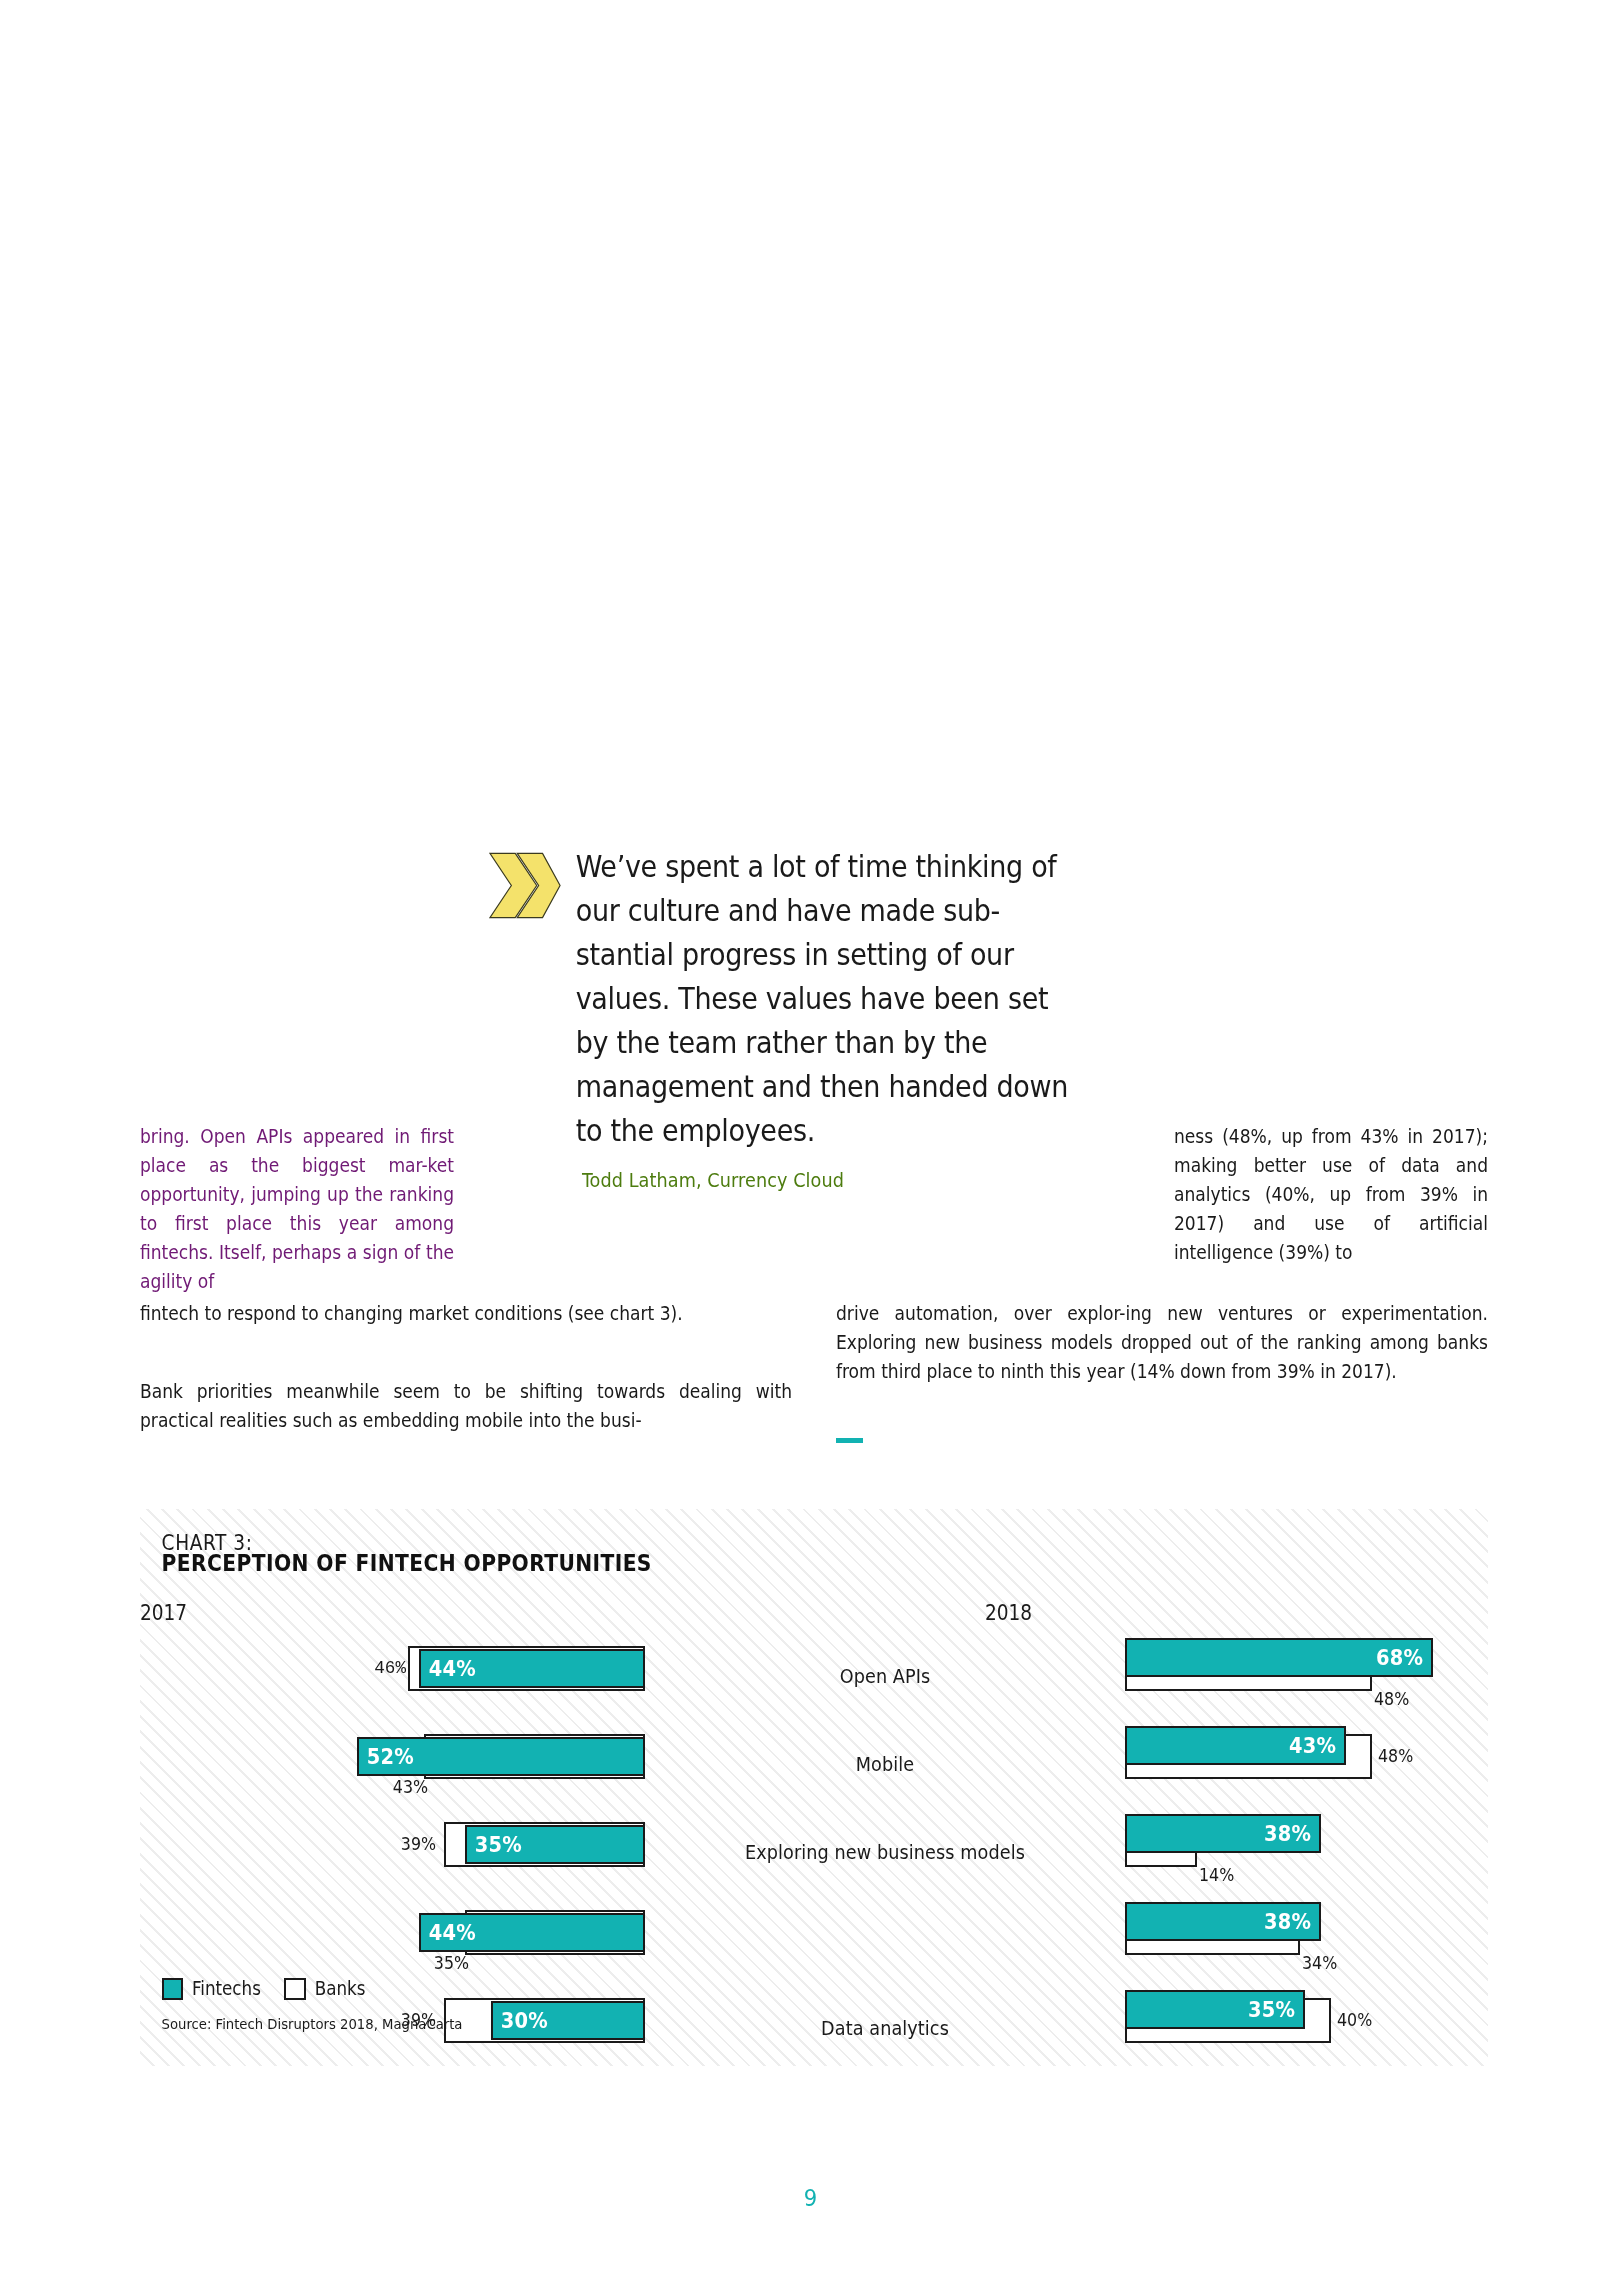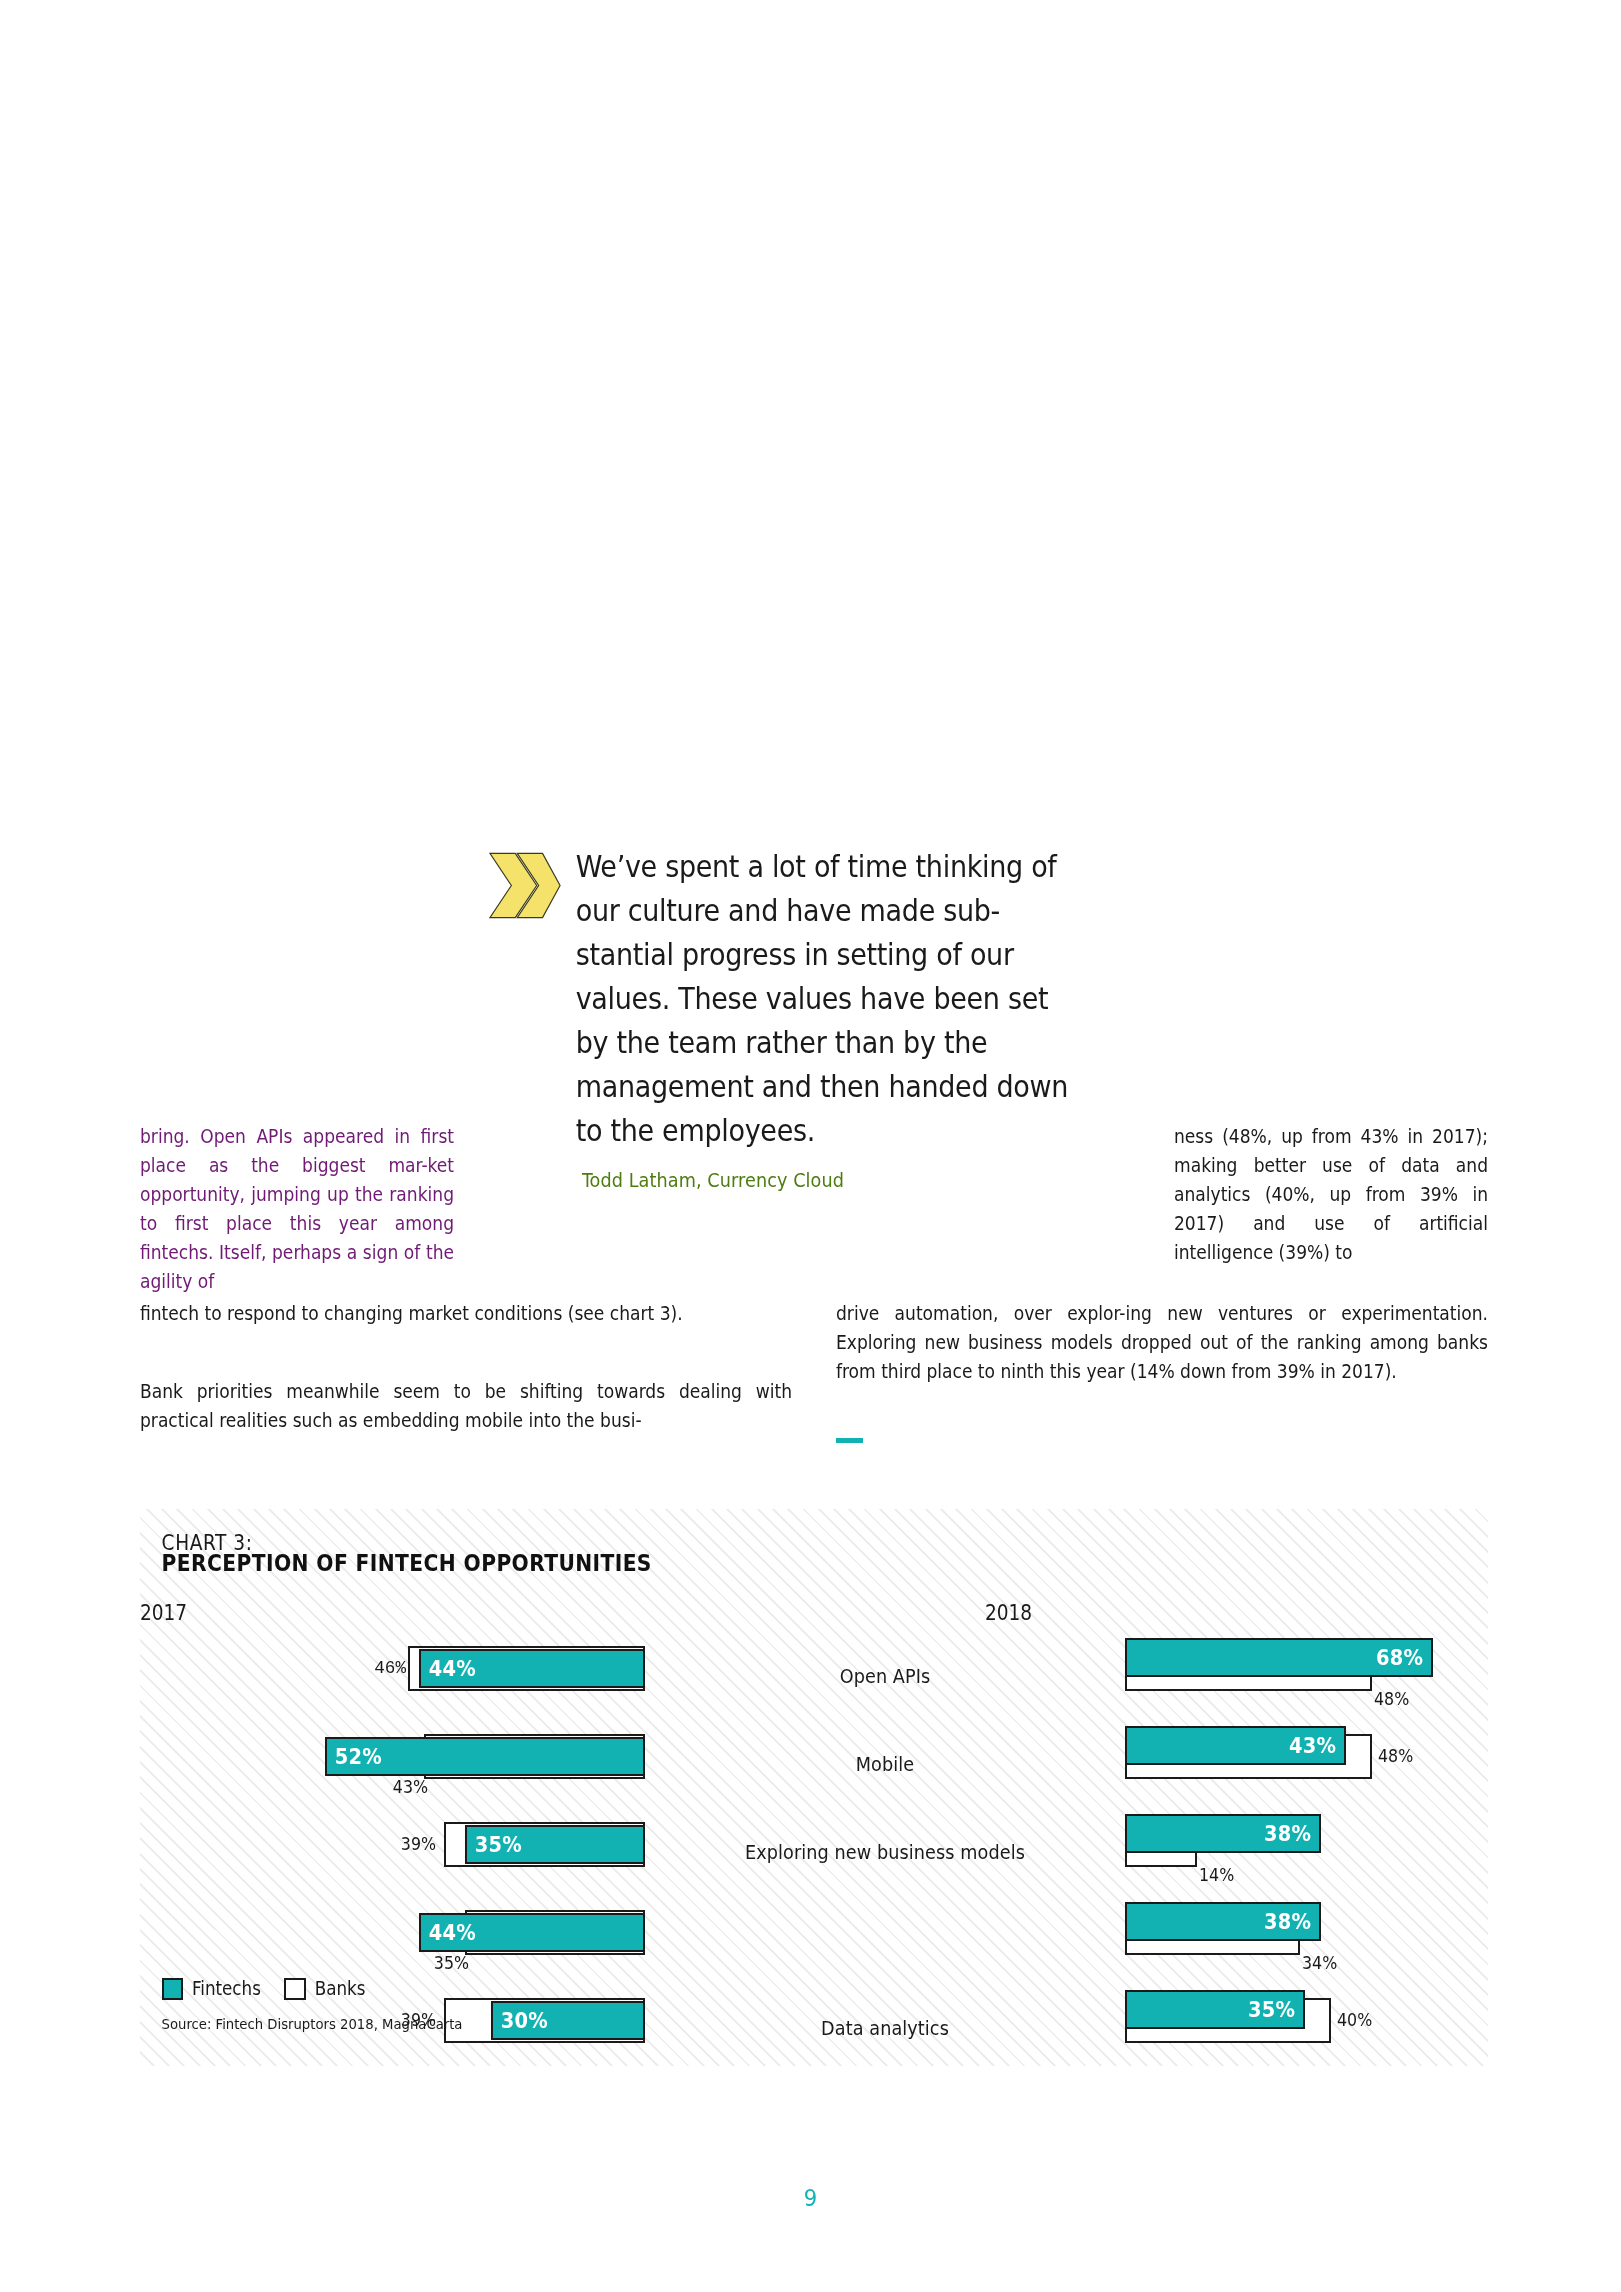--- a/index.html
+++ b/index.html
@@ -284,21 +284,21 @@
           <div class="bar-bank-r" style="width: 247px;"></div>
           <div class="bar-fin-r" style="width: 308px;">
             <span class="lbl-fin-r">68%</span>
           </div>
           <span class="lbl-bank-r" style="left: 249px; top: 57px;">48%</span>
         </div>
       </div>
       <div class="chart-row">
         <div class="half-left">
           <div class="bar-bank-l" style="width: 221px;"></div>
-          <div class="bar-fin-l" style="width: 320px;">
+          <div class="bar-fin-l" style="width: 288px;">
             <span class="lbl-fin-l">52%</span>
           </div>
           <span class="lbl-bank-l" style="right: 217px; top: 57px;">43%</span>
         </div>
         <div class="cat-label">Mobile</div>
         <div class="half-right">
           <div class="bar-bank-r" style="width: 247px;"></div>
           <div class="bar-fin-r" style="width: 221px;">
             <span class="lbl-fin-r">43%</span>
           </div>

